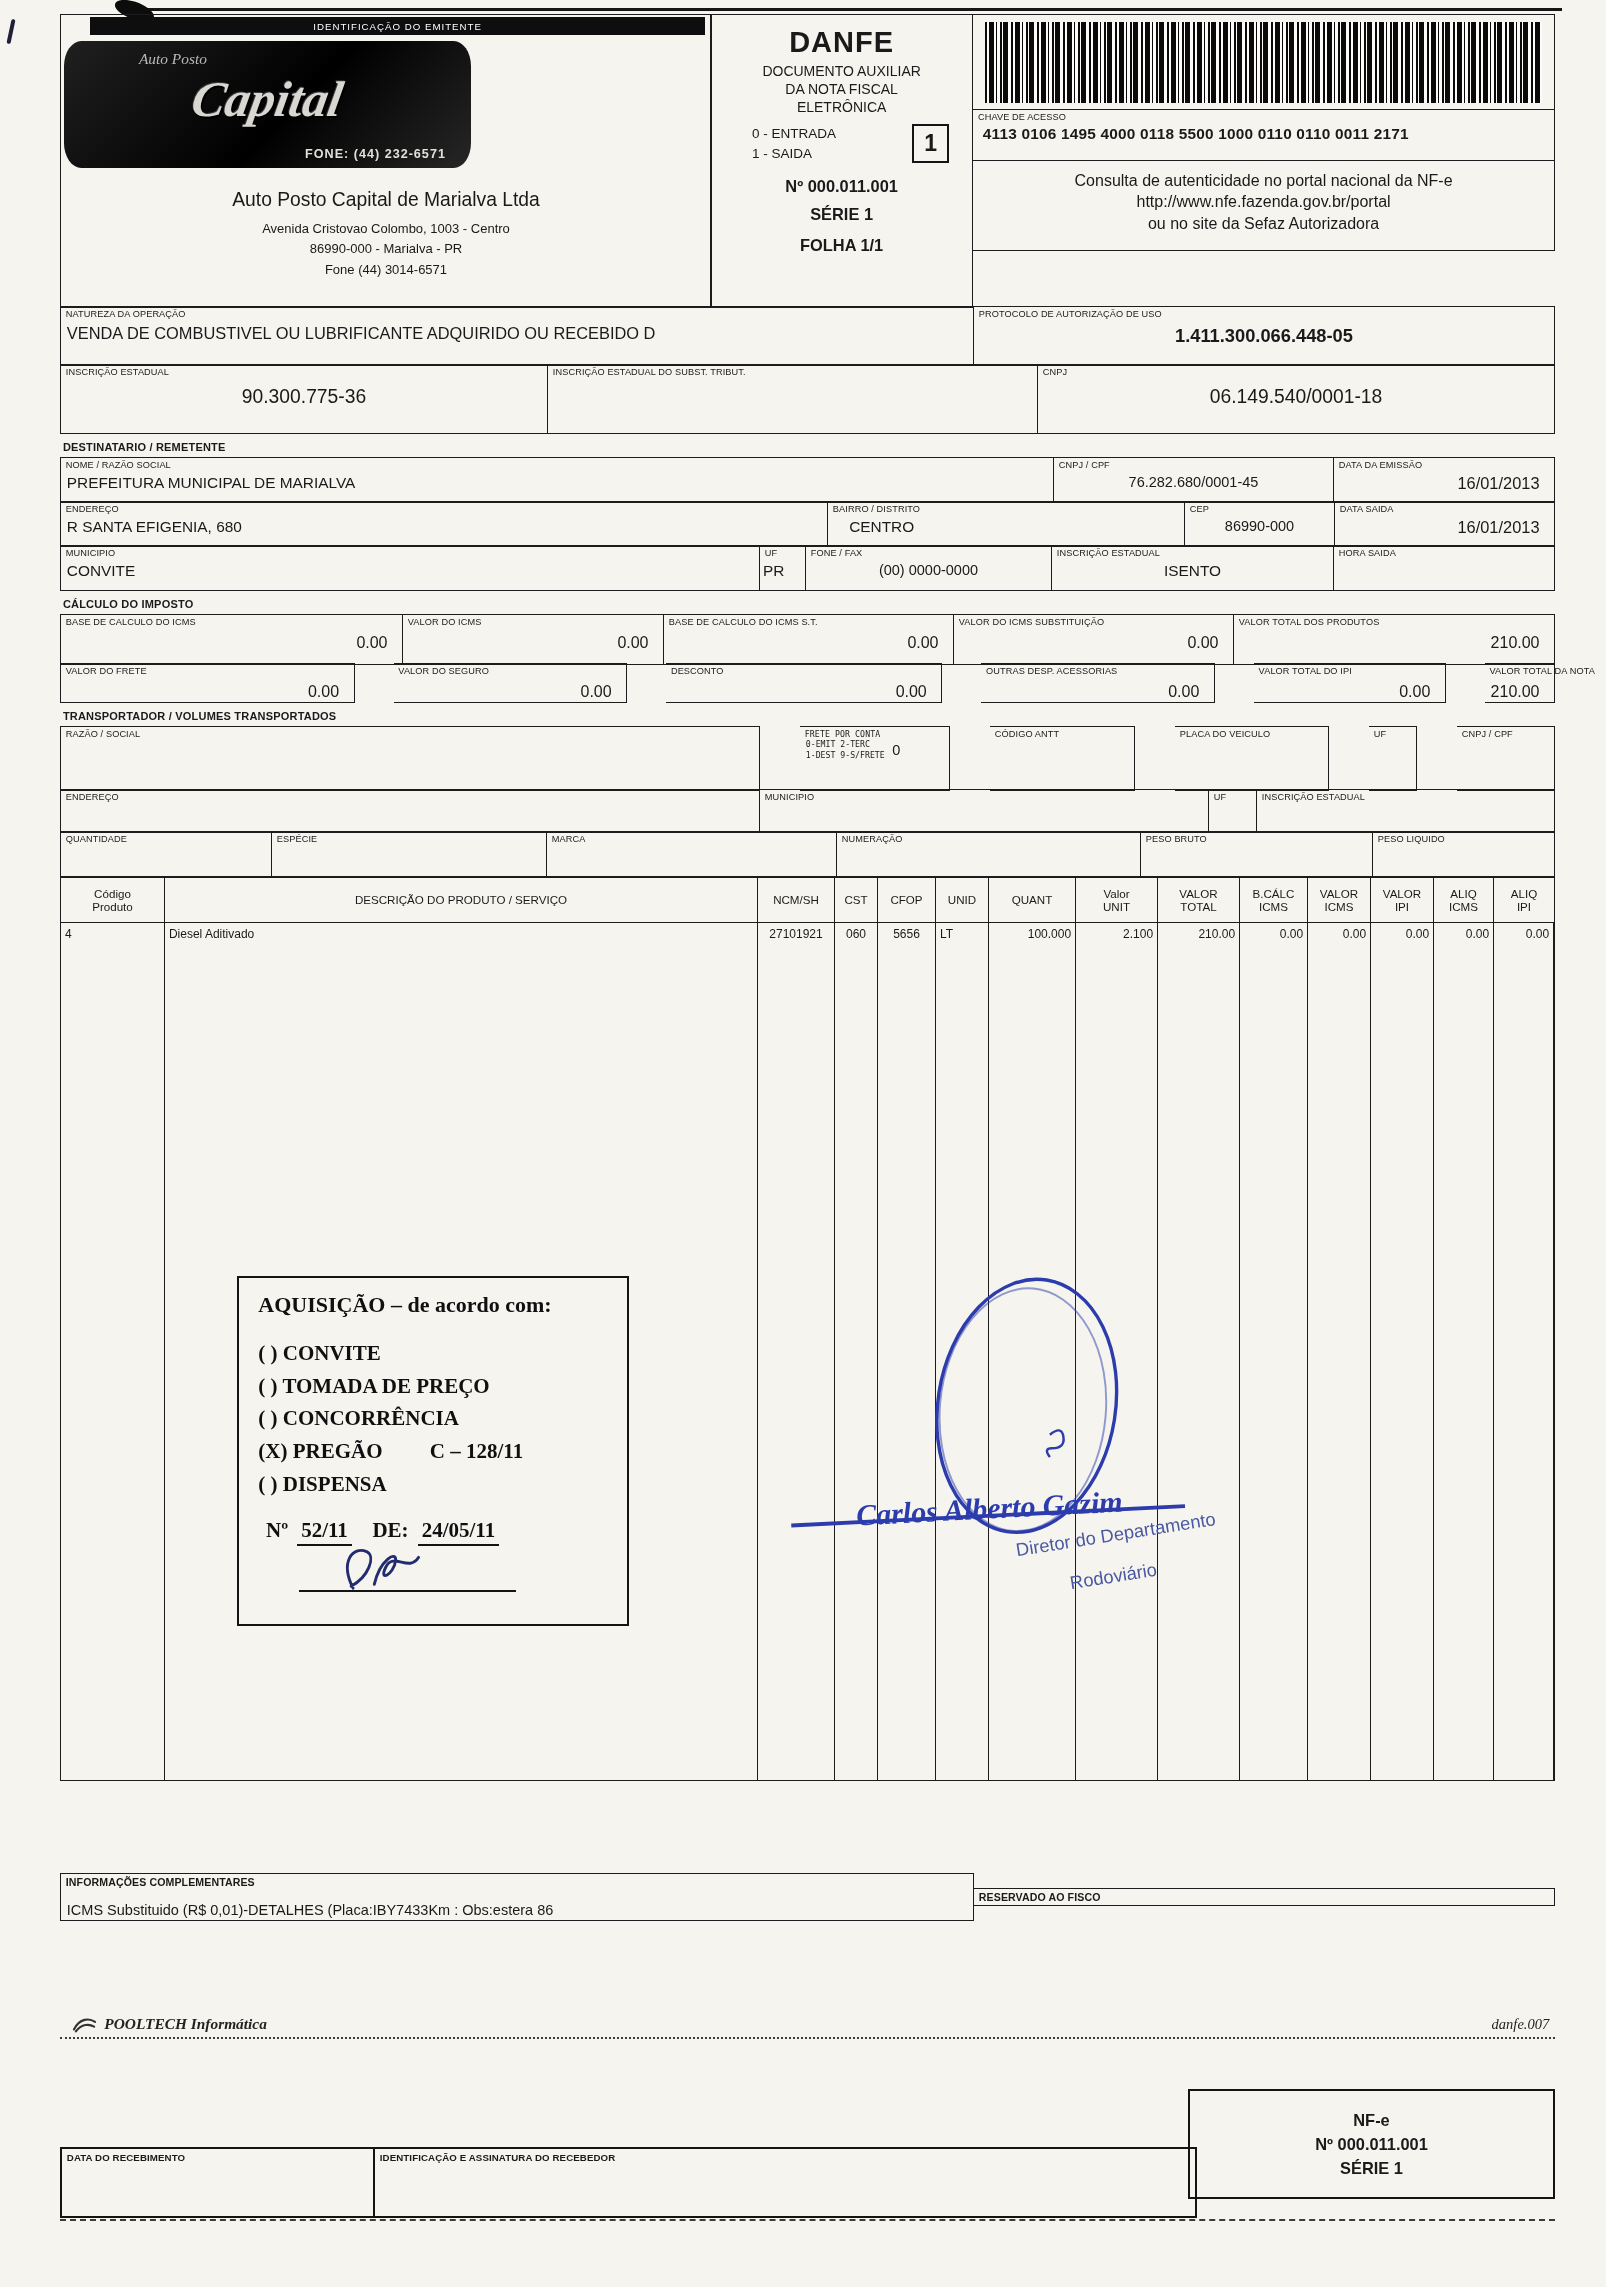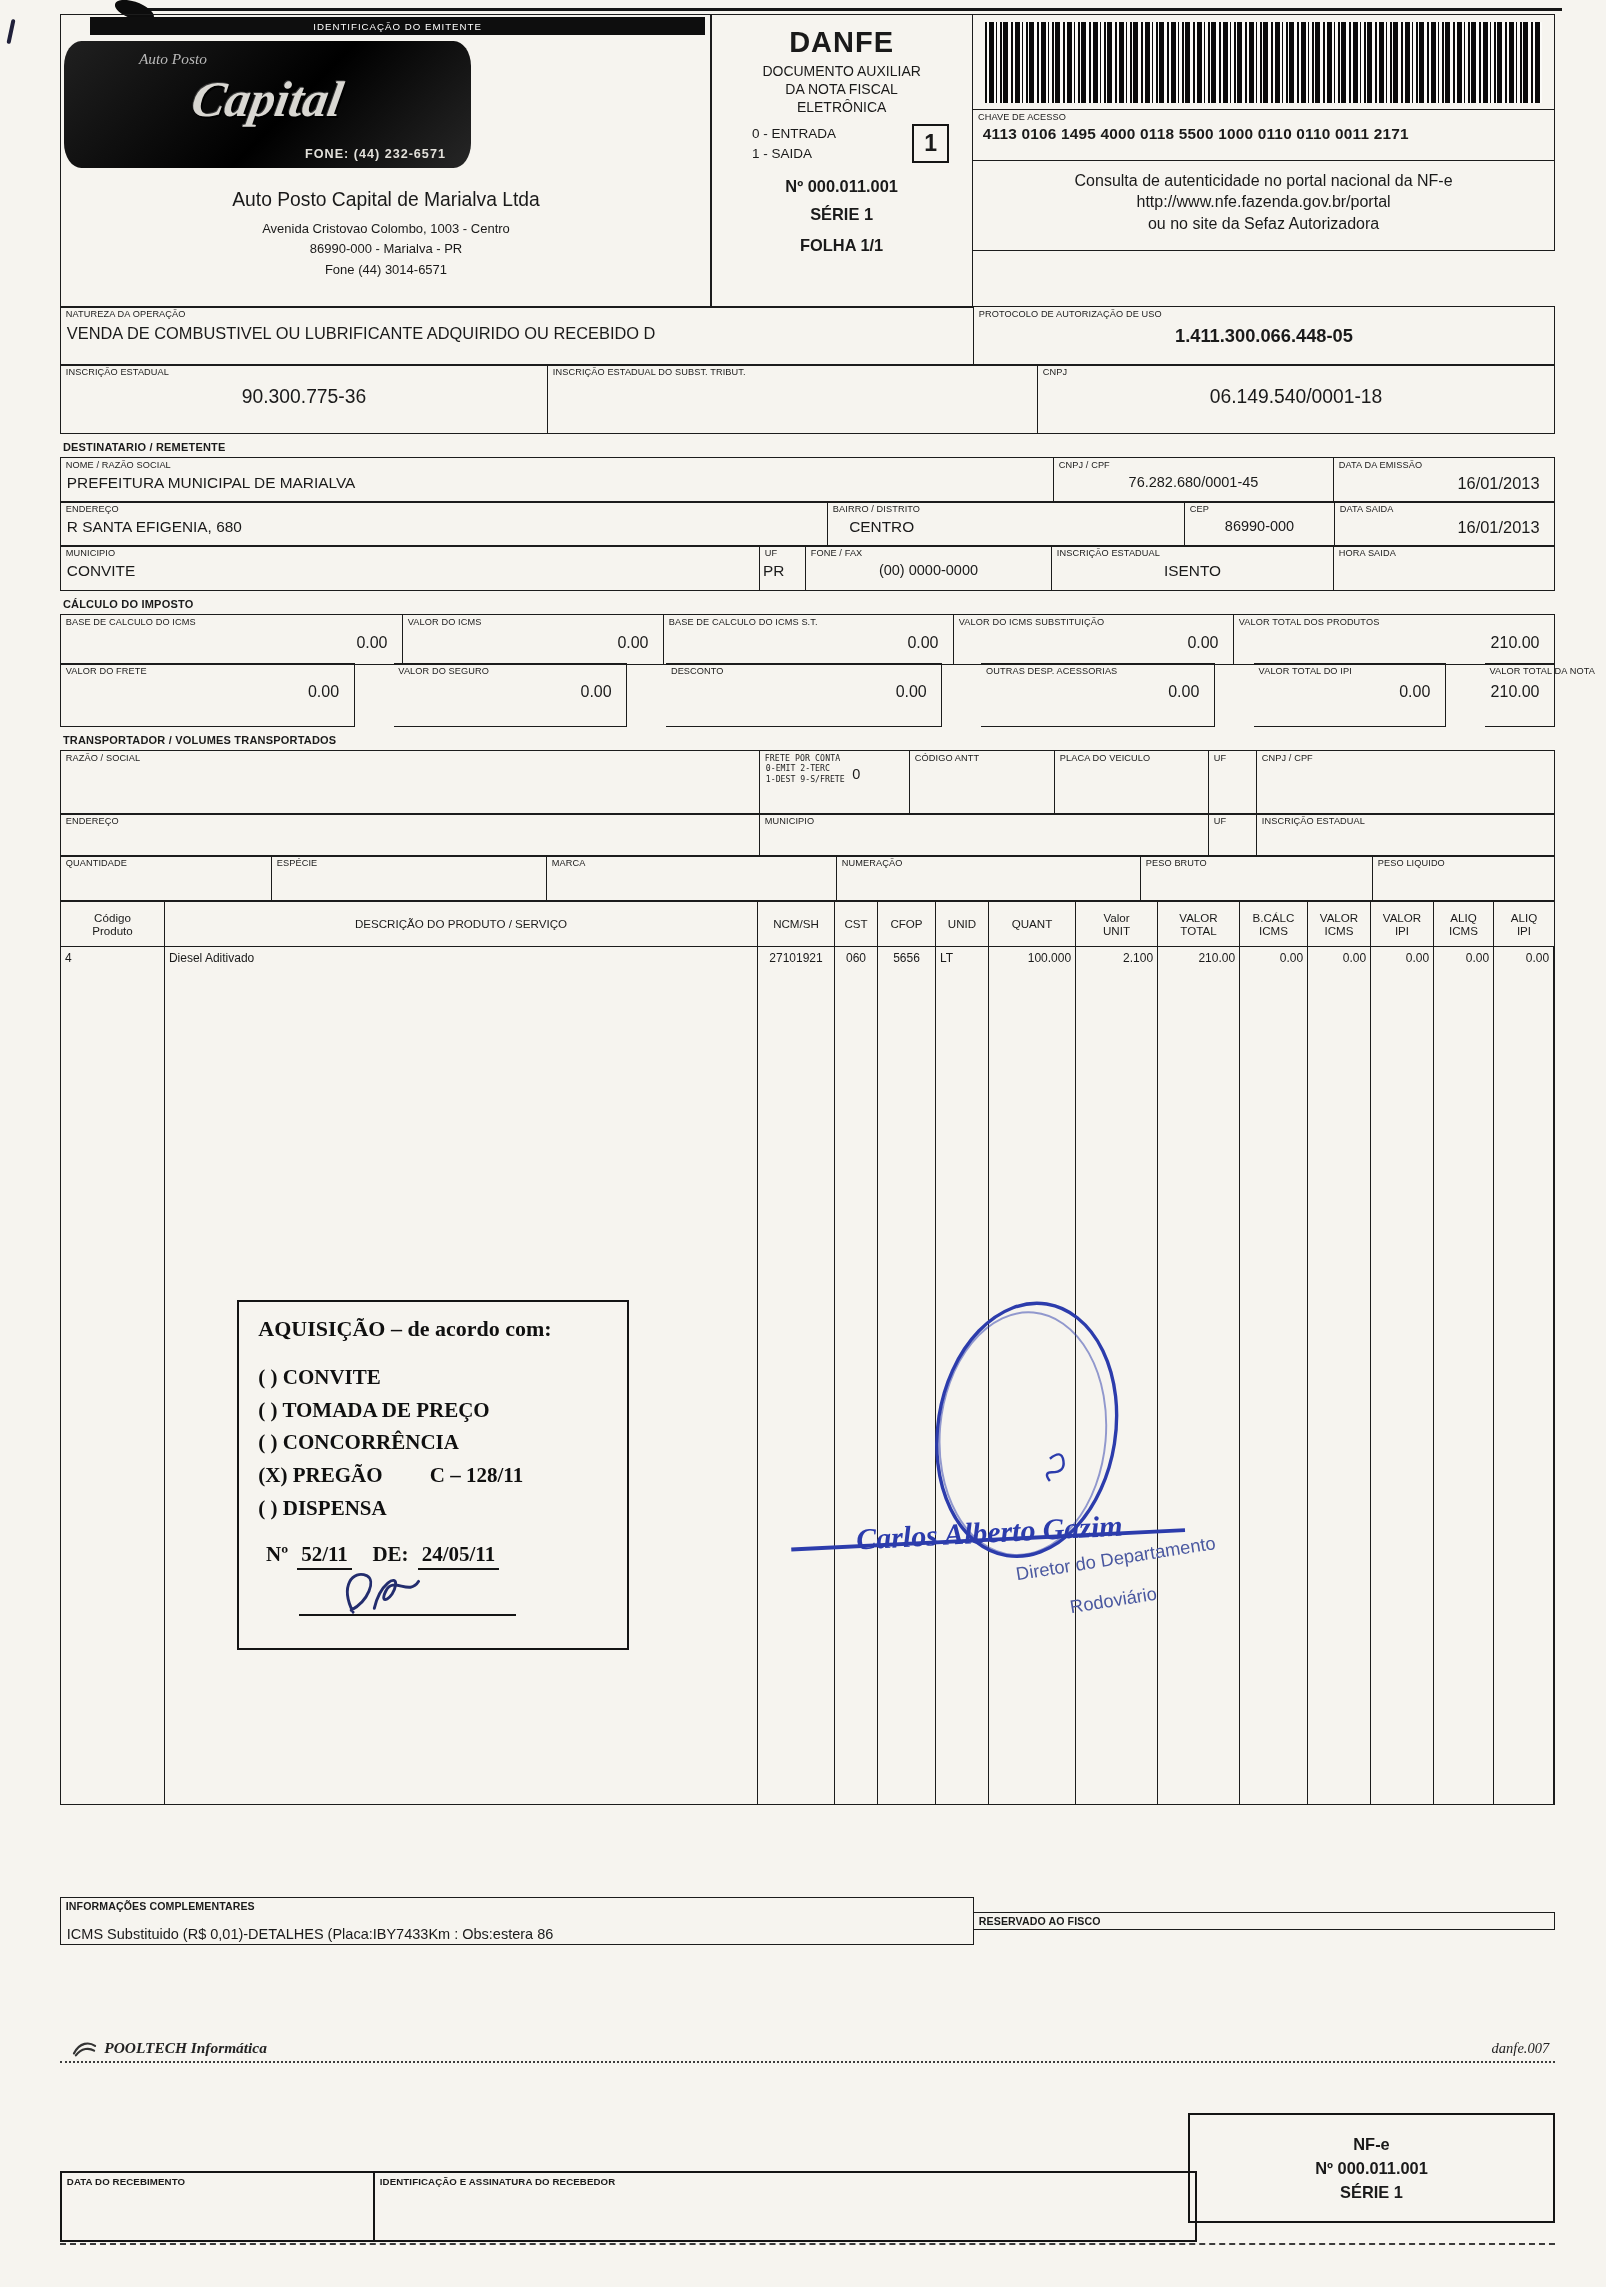--- a/index.html
+++ b/index.html
@@ -71,22 +71,22 @@
   .chave-cell { border-top: 1.9px solid #1c1c1c; border-bottom: 1.9px solid #1c1c1c; position: relative;
     height: 52px; padding: 15.4px 7.7px 3.9px 9.7px; }
   .chave-val { font-size: 15.4px; font-weight: bold; letter-spacing: 0.2px; white-space: nowrap; }
   .consulta { height: 89px; text-align: center; font-size: 16px; line-height: 1.35; padding-top: 8.7px; }
 
   
   .r-nat  { height: 60px; }
   .r-insc { height: 70px; }
   .r-dest { height: 46px; }
   .r-calc1 { height: 51px; }
-  .r-calc2 { height: 64px; gap: 39px; }
-  .r-tr1 { height: 65px; }
+  .r-calc2 { height: 40px; gap: 39px; }
+  .r-tr1 { height: 65px; gap: 40px; }
   .r-tr2 { height: 44px; }
   .r-tr3 { height: 47px; }
   .nat-val { font-size: 16.4px; margin-top: 2.9px; }
   .proto-val { font-size: 18.3px; margin-top: 3.9px; }
   .calc-v { font-size: 16px; margin-top: 4.8px; }
 
   .mono { font-family: "DejaVu Sans Mono", monospace; }
   .frete-cell .l { font-size: 8.2px; }
   .frete-inner { display: flex; align-items: center; gap: 7.7px; margin-top: -2.9px; }
   .frete-subs { font-size: 8.2px; line-height: 1.35; }

